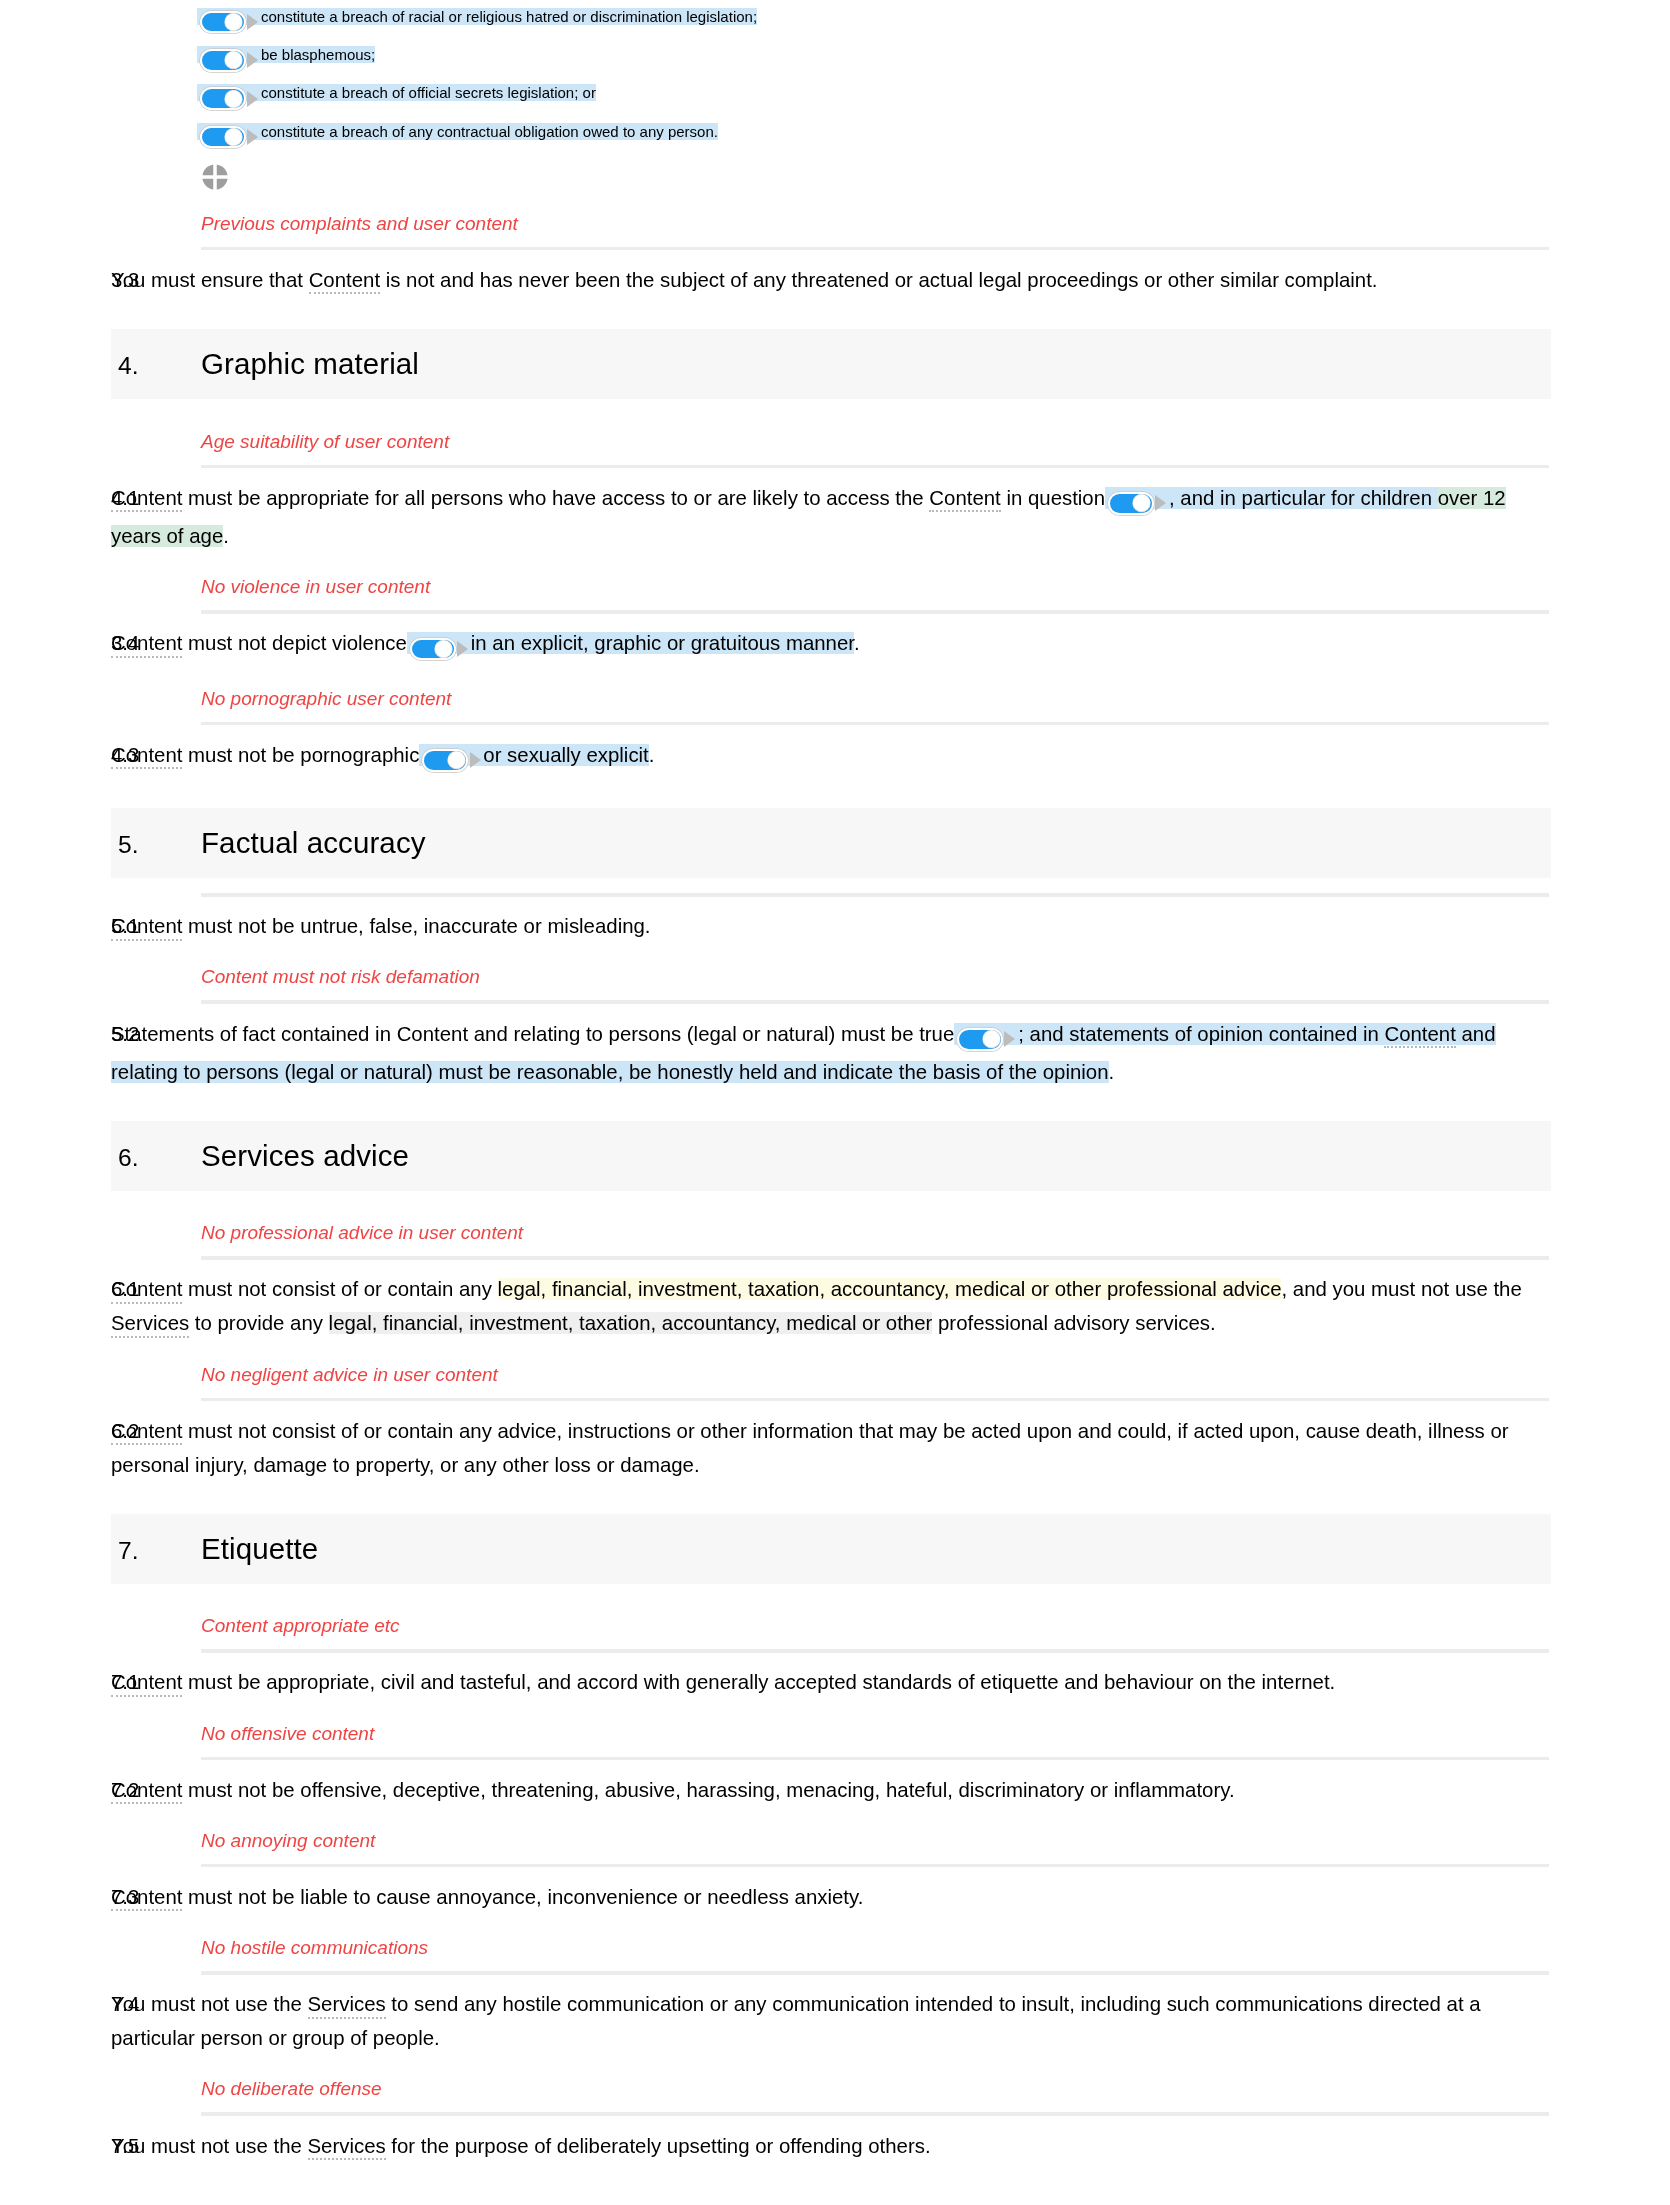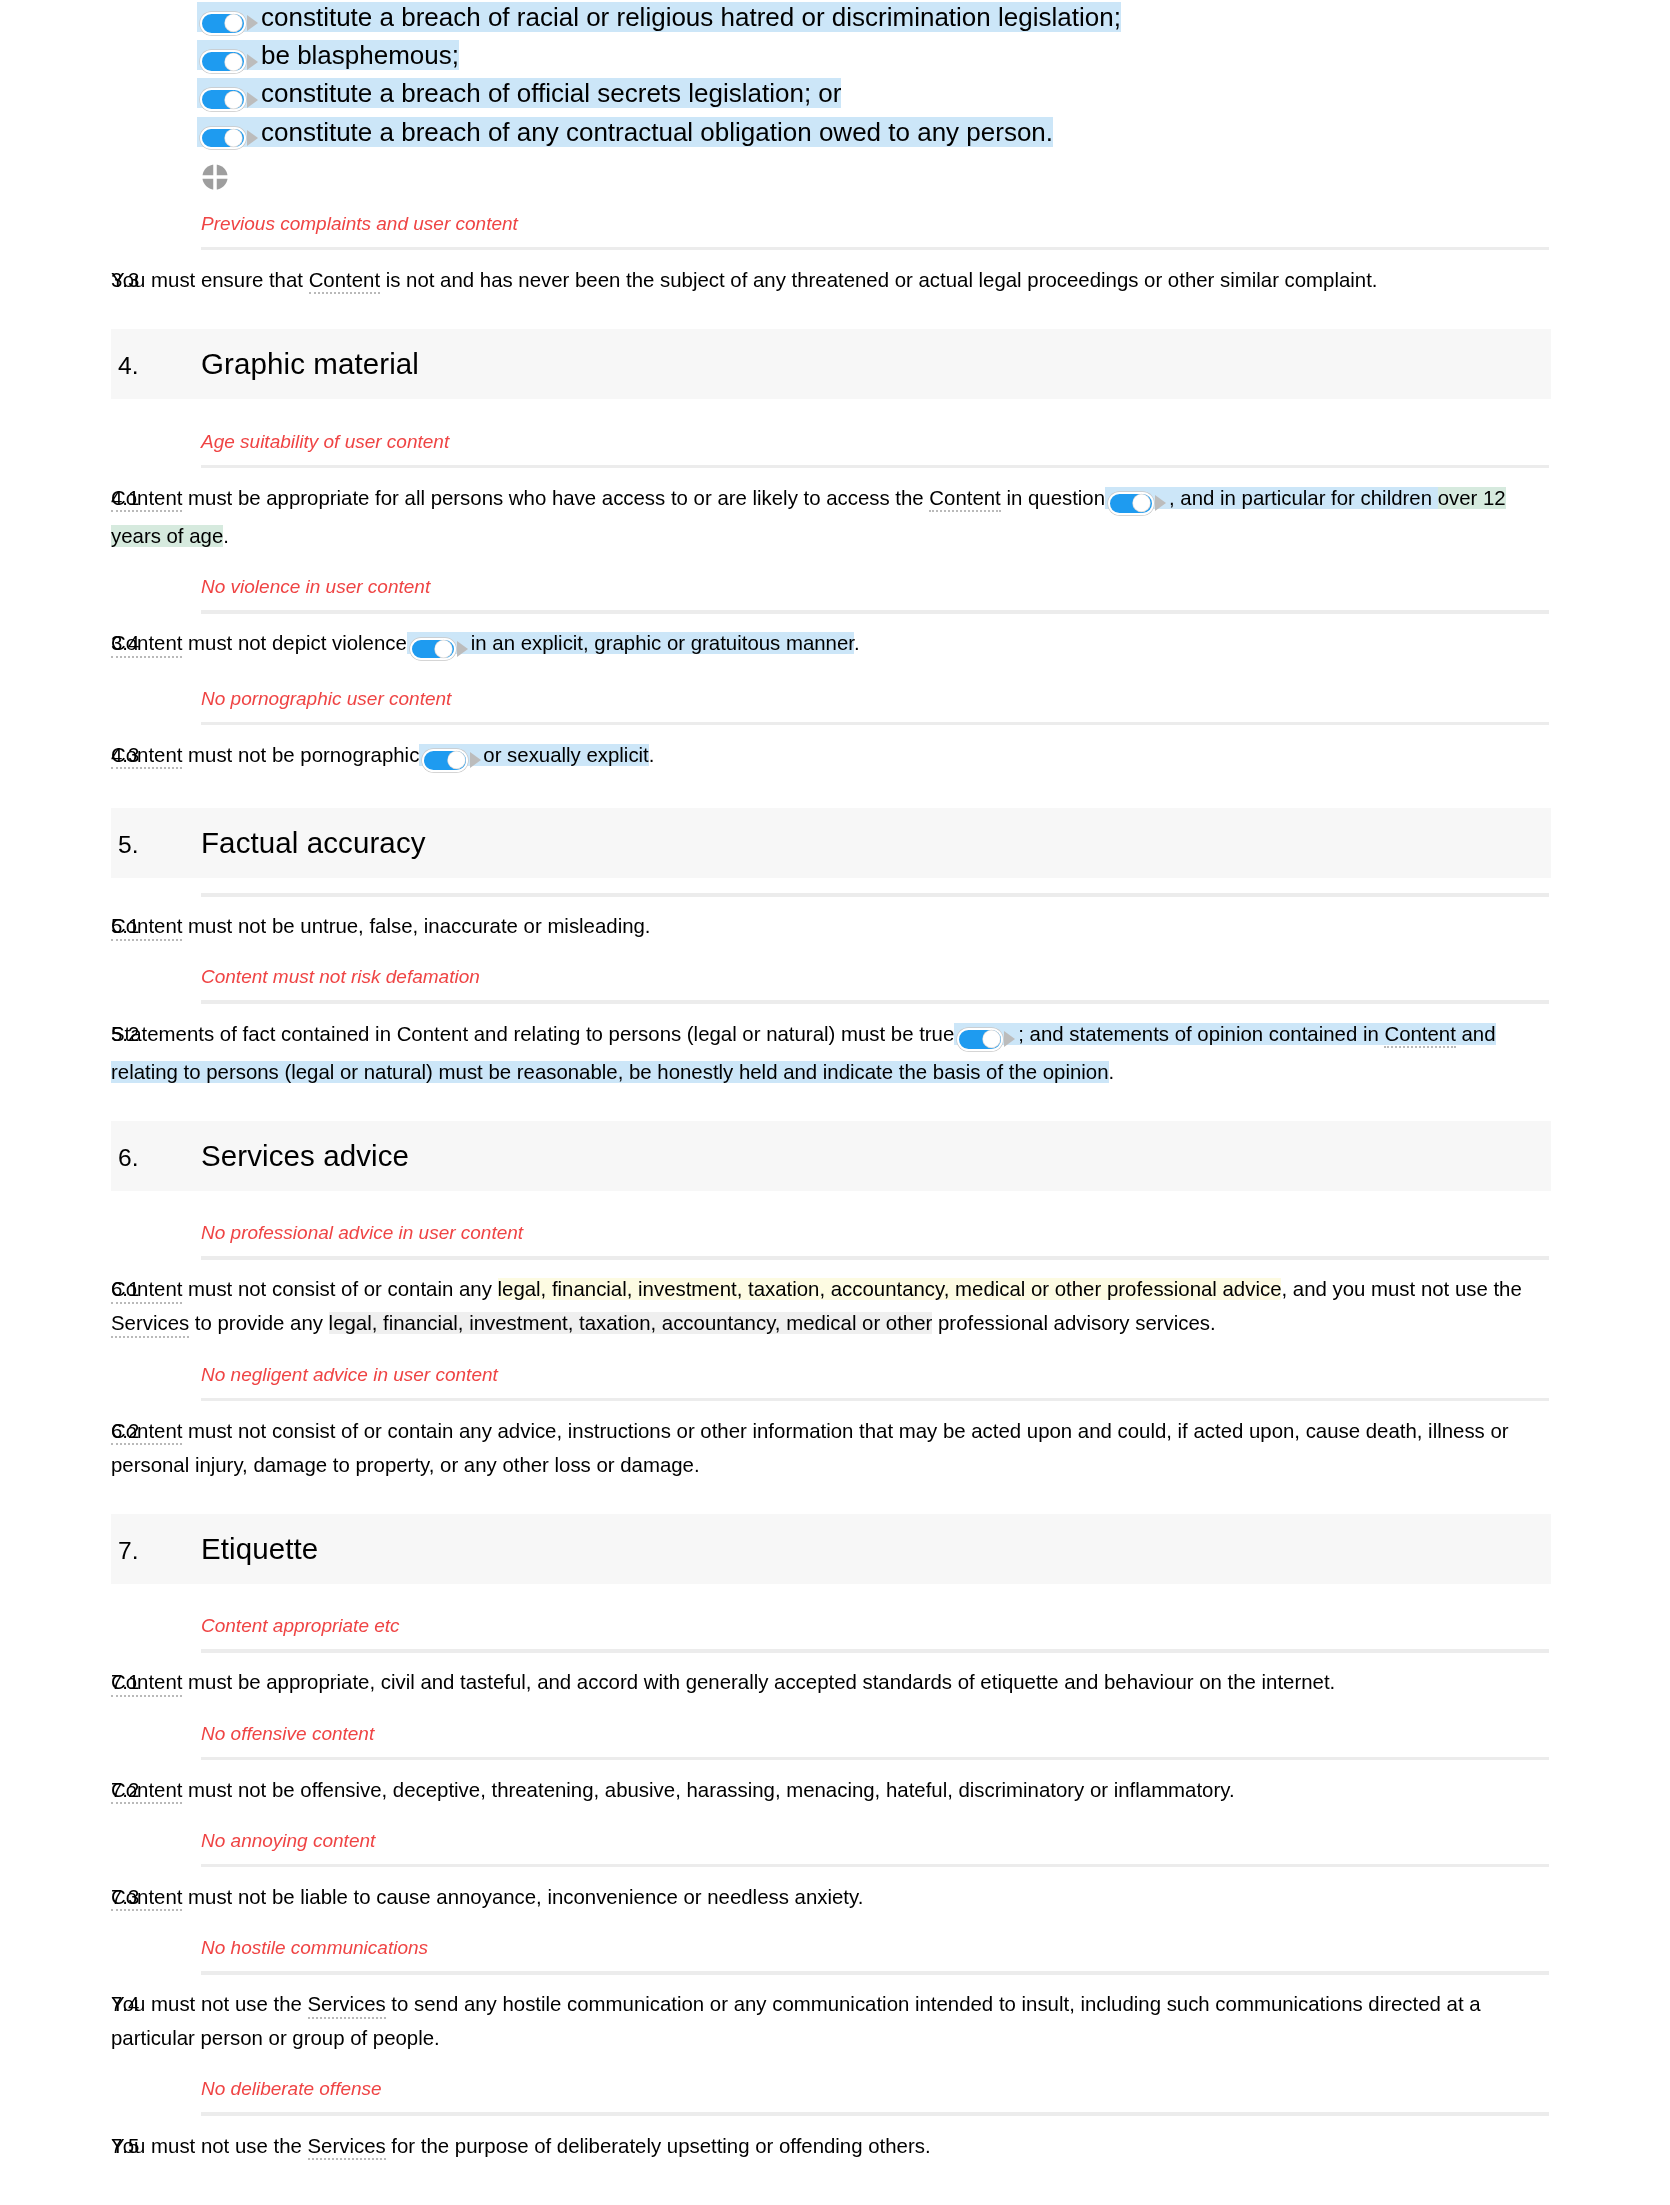--- a/index.html
+++ b/index.html
@@ -29,21 +29,21 @@
 
   
   .alpha-row { display:flex; align-items:flex-start; width:100%; }
   .alpha-label {
     flex: 0 0 auto;
     width: 63px;
     padding-left: 197px;
     font-size: 20.4px;
     line-height: 34px;
   }
-  .alpha-body { flex:1 1 auto; font-size: 26px; line-height: 34px; padding-right:119px; }
+  .alpha-body { flex:1 1 auto; font-size: 15px; line-height: 34px; padding-right:119px; }
 
   
   .para {
     font-size: 20.4px;
     line-height: 34px;
     text-align: left;
     color: #000;
   }
 
   

